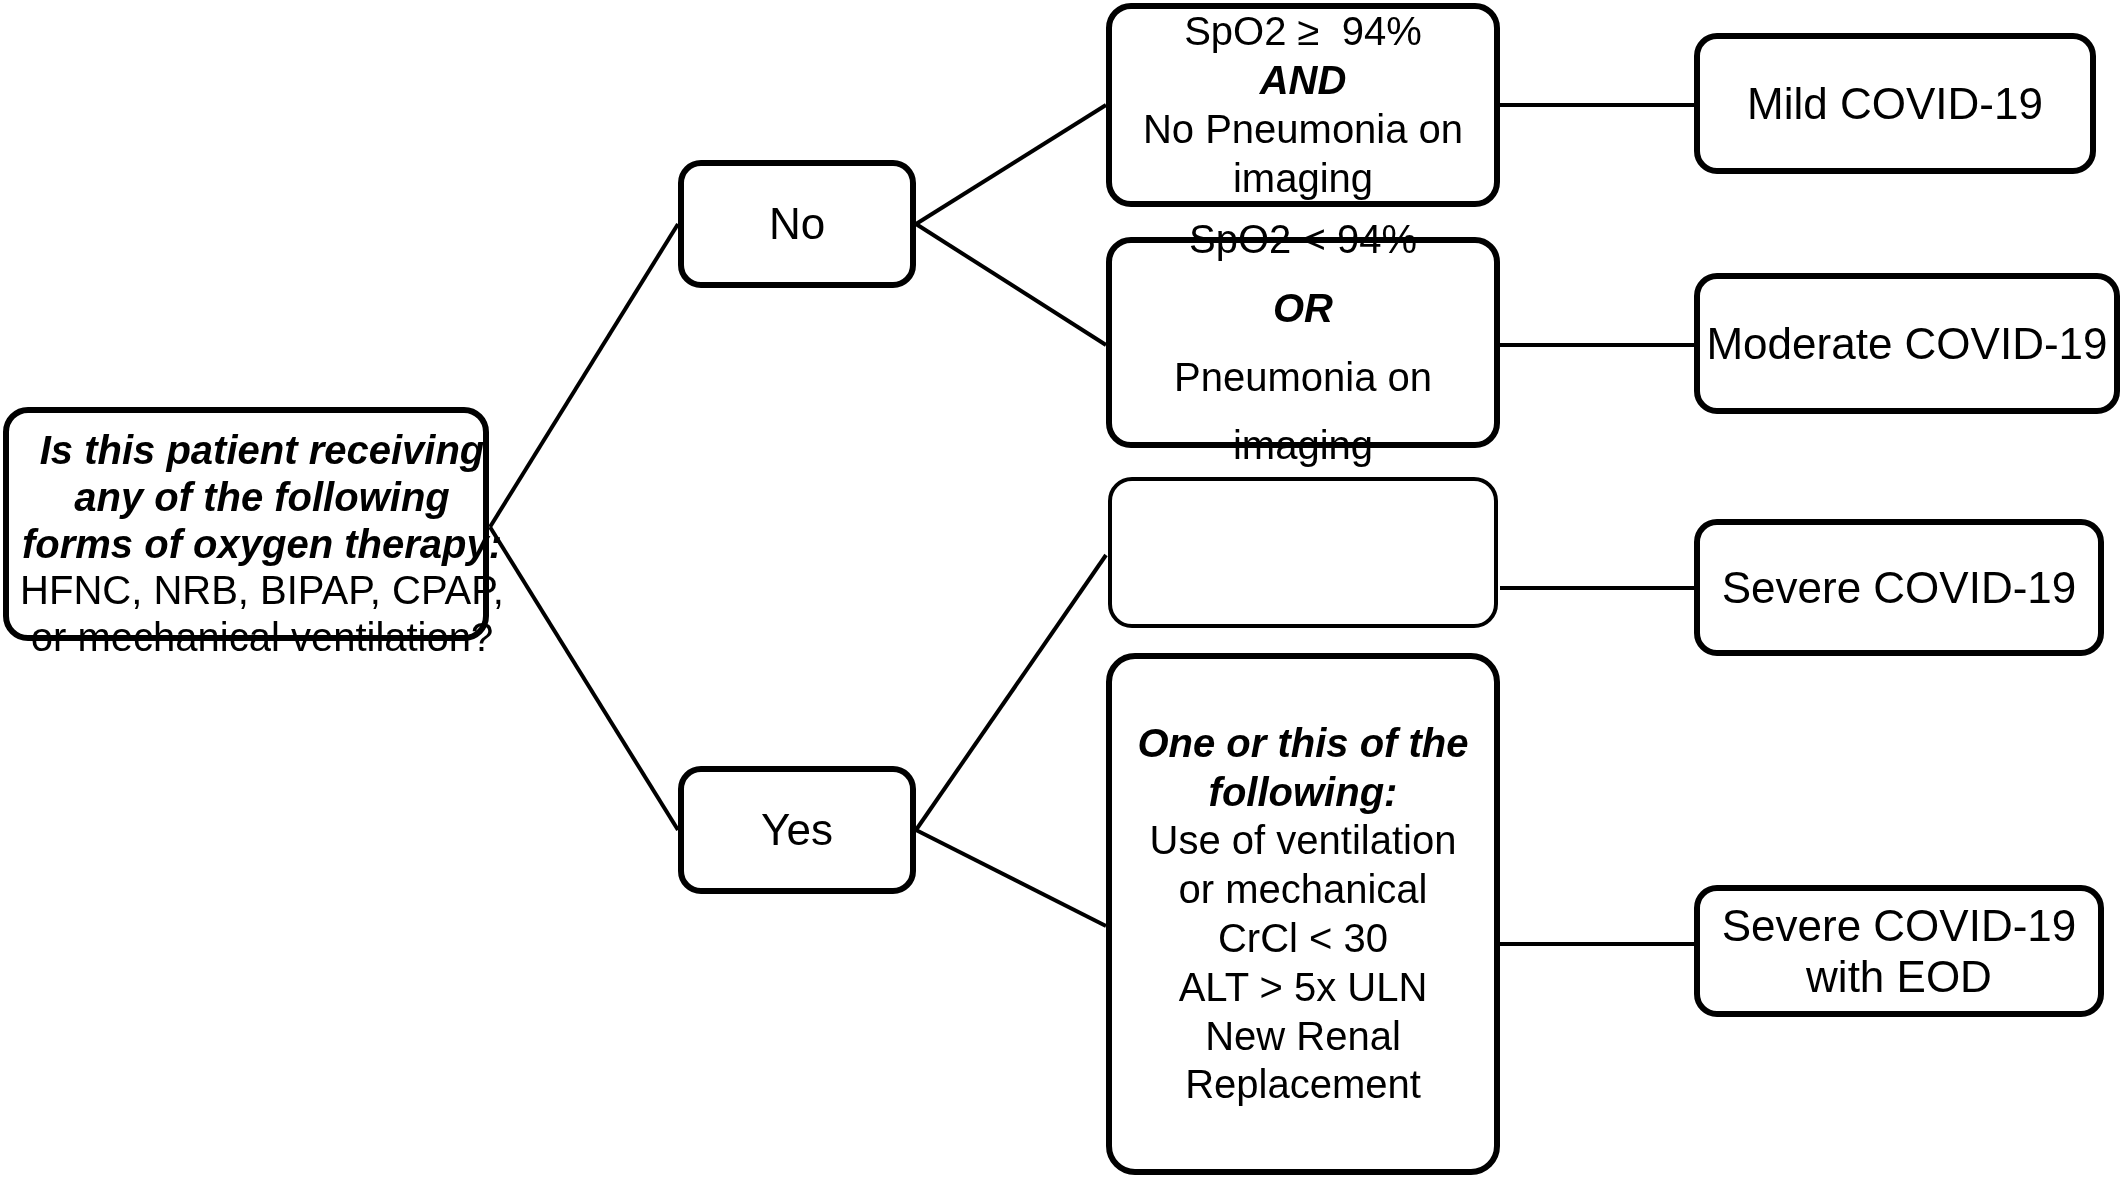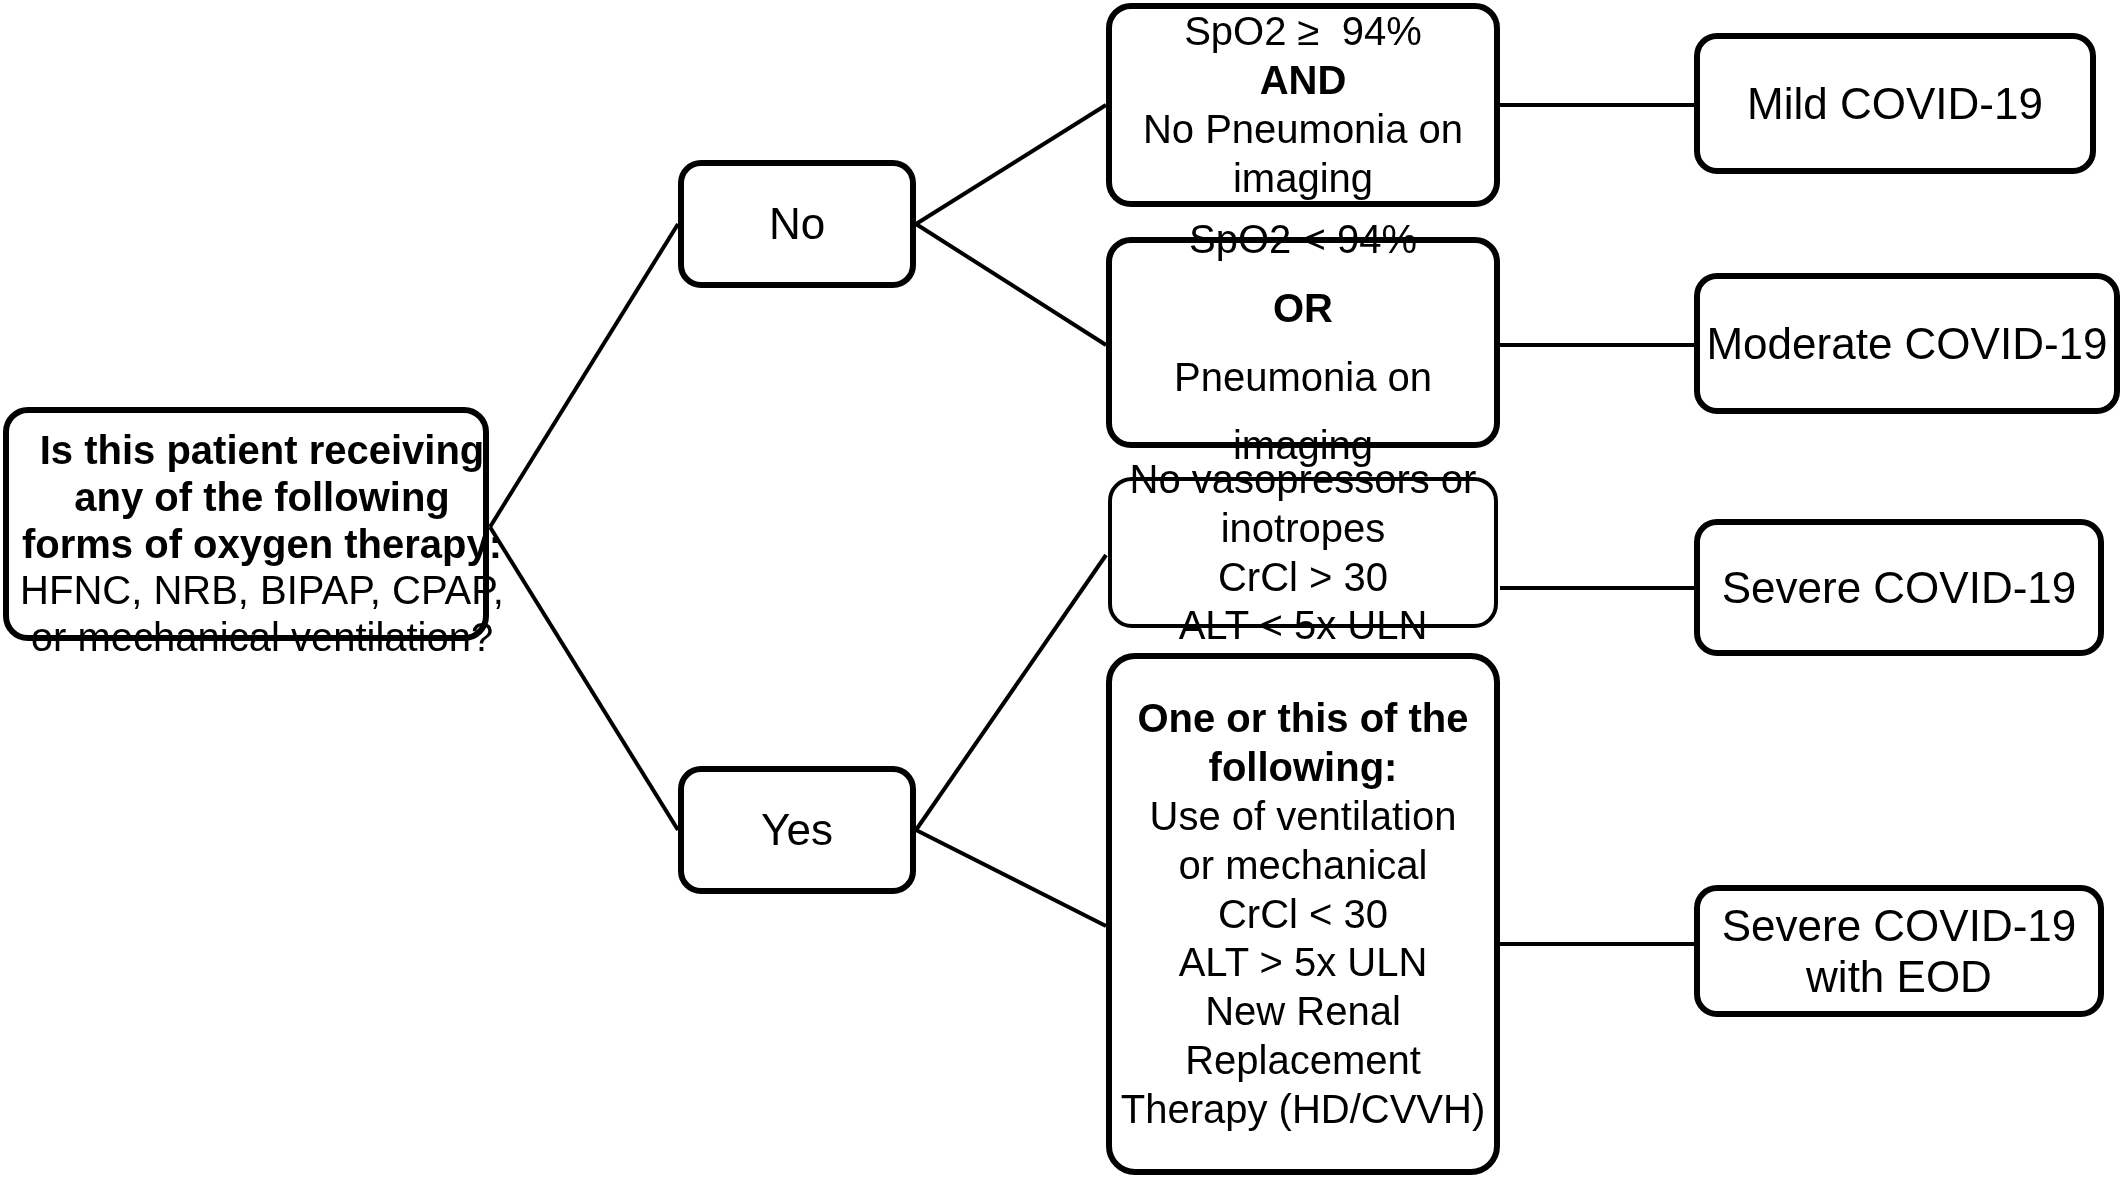--- a/index.html
+++ b/index.html
@@ -39,21 +39,21 @@
     flex-direction: column;
     align-items: center;
     justify-content: center;
     text-align: center;
     color: #000000;
     line-height: 1.17;
     box-sizing: border-box;
     pointer-events: none;
   }
   .node-text .line { display: block; white-space: pre; }
-  .node-text .line.bold { font-weight: bold; }
+  .node-text .line.bold { font-weight: bold; font-style: italic; }
   .sz-44 { font-size: 44px; }
   .sz-40 { font-size: 40px; }
   .gap-sm .line { margin: 1px 0; }
   .pad-blk { padding: 6px 10px; }
 </style>
 </head>
 <body>
 
 <div id="chart-root">
 
@@ -118,37 +118,30 @@
       <span class="line">imaging</span>
     </div>
 
   <div class="node-text sz-40 gap-sm" style="left:1109px; top:240px; width:388px; height:205px;gap:20px;">
       <span class="line">SpO2 &lt; 94%</span>
       <span class="line bold">OR</span>
       <span class="line">Pneumonia on</span>
       <span class="line">imaging</span>
     </div>
 
-  <div class="node-text sz-40 gap-sm" style="left:1110px; top:479px; width:386px; height:147px;">
-      <span class="line">No vasopressors or</span>
-      <span class="line">inotropes</span>
-      <span class="line">CrCl &gt; 30</span>
-      <span class="line">ALT &lt; 5x ULN</span>
-    </div>
 
   <div class="node-text sz-40 gap-sm" style="left:1109px; top:656px; width:388px; height:516px;">
       <span class="line bold">One or this of the</span>
       <span class="line bold">following:</span>
       <span class="line">Use of ventilation</span>
       <span class="line">or mechanical</span>
       <span class="line">CrCl &lt; 30</span>
       <span class="line">ALT &gt; 5x ULN</span>
       <span class="line">New Renal</span>
       <span class="line">Replacement</span>
-      <span class="line">Therapy (HD/CVVH)</span>
     </div>
 
   <div class="node-text sz-44" style="left:1697px; top:36px; width:396px; height:135px;">
       <span class="line">Mild COVID-19</span>
     </div>
 
   <div class="node-text sz-44" style="left:1697px; top:276px; width:420px; height:135px;">
       <span class="line">Moderate COVID-19</span>
     </div>
 

